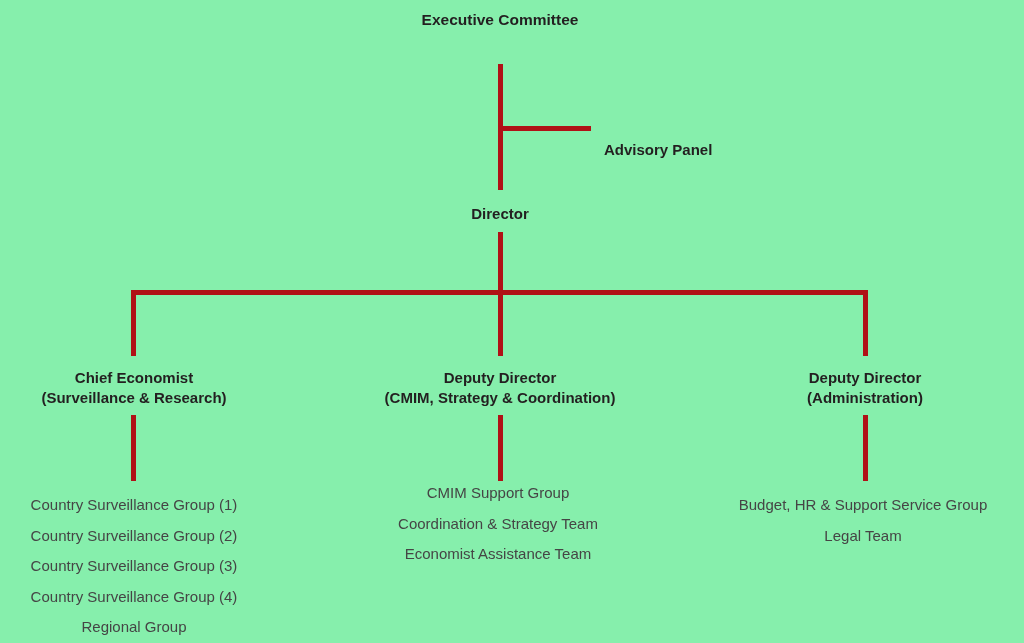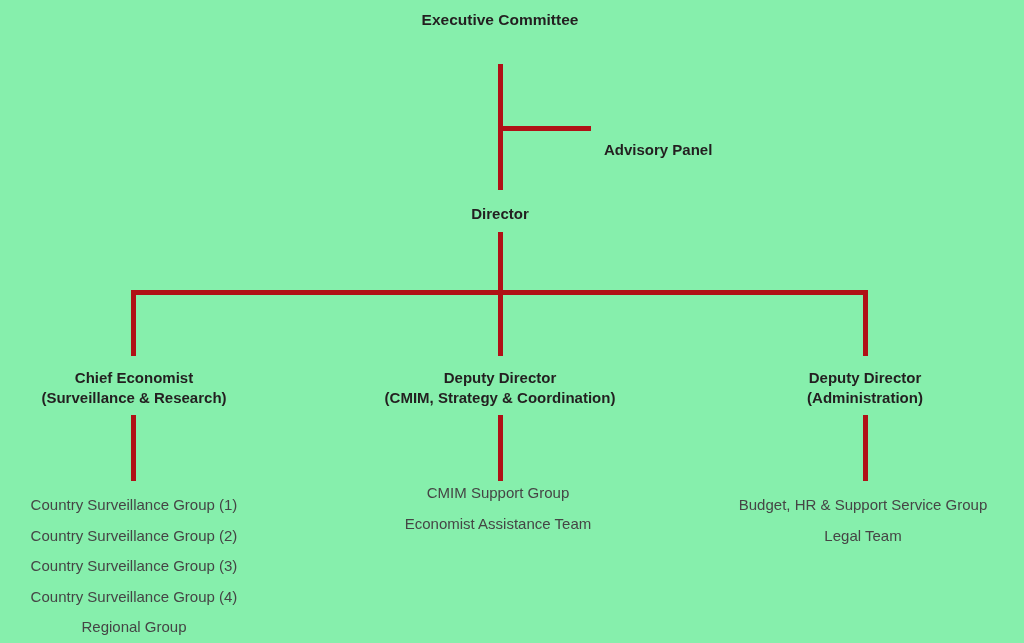--- a/index.html
+++ b/index.html
@@ -116,20 +116,21 @@
   <div class="leaf-col" style="left:-16px; top:490px; width:300px;">
     <div class="leaf-item">Country Surveillance Group (1)</div>
     <div class="leaf-item">Country Surveillance Group (2)</div>
     <div class="leaf-item">Country Surveillance Group (3)</div>
     <div class="leaf-item">Country Surveillance Group (4)</div>
     <div class="leaf-item">Regional Group</div>
   </div>
 
   <div class="leaf-col" style="left:348px; top:478px; width:300px;">
     <div class="leaf-item">CMIM Support Group</div>
+    <div class="leaf-item">Coordination &amp; Strategy Team</div>
     <div class="leaf-item">Economist Assistance Team</div>
   </div>
 
   <div class="leaf-col" style="left:698px; top:490px; width:330px;">
     <div class="leaf-item">Budget, HR &amp; Support Service Group</div>
     <div class="leaf-item">Legal Team</div>
   </div>
 
 </div>
 

